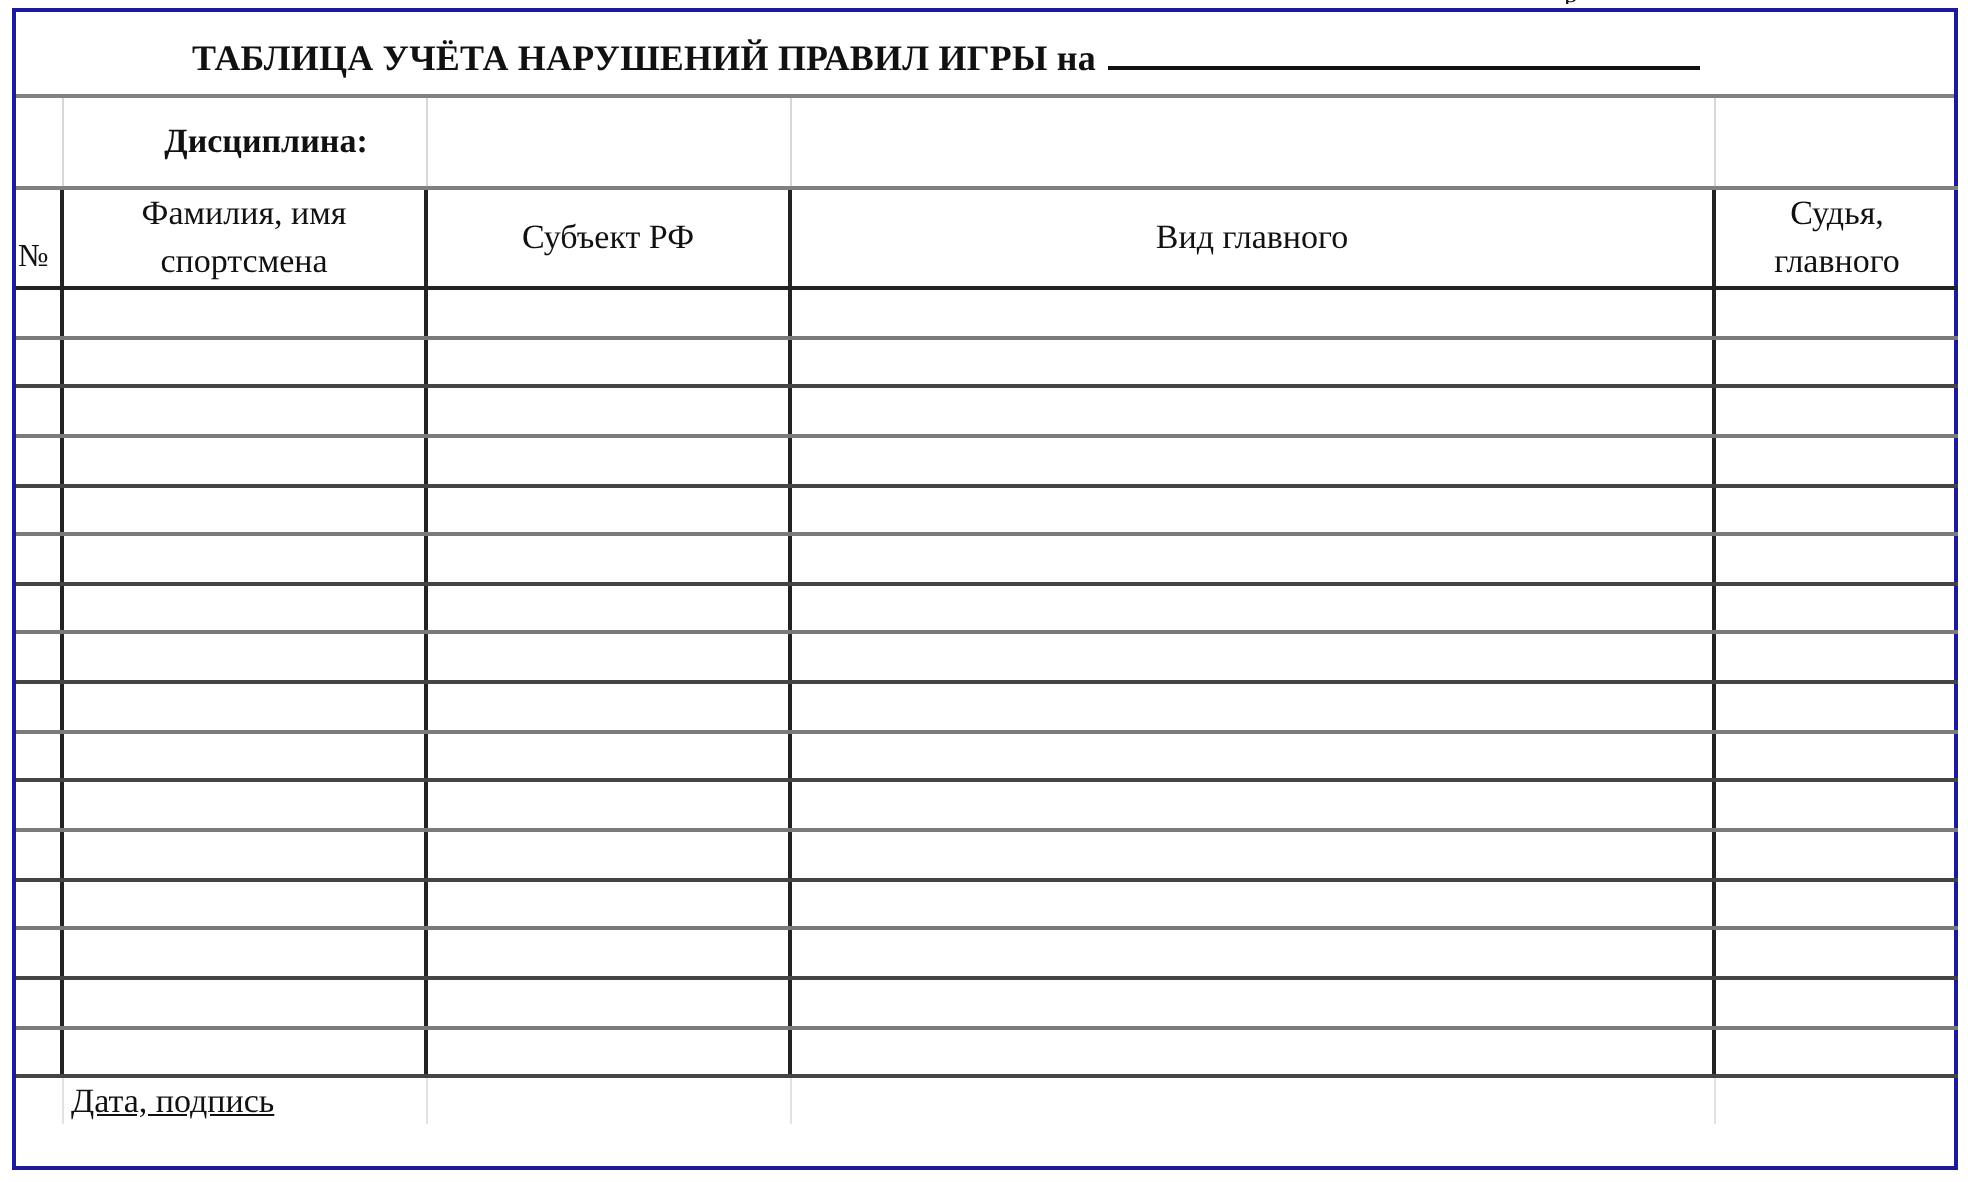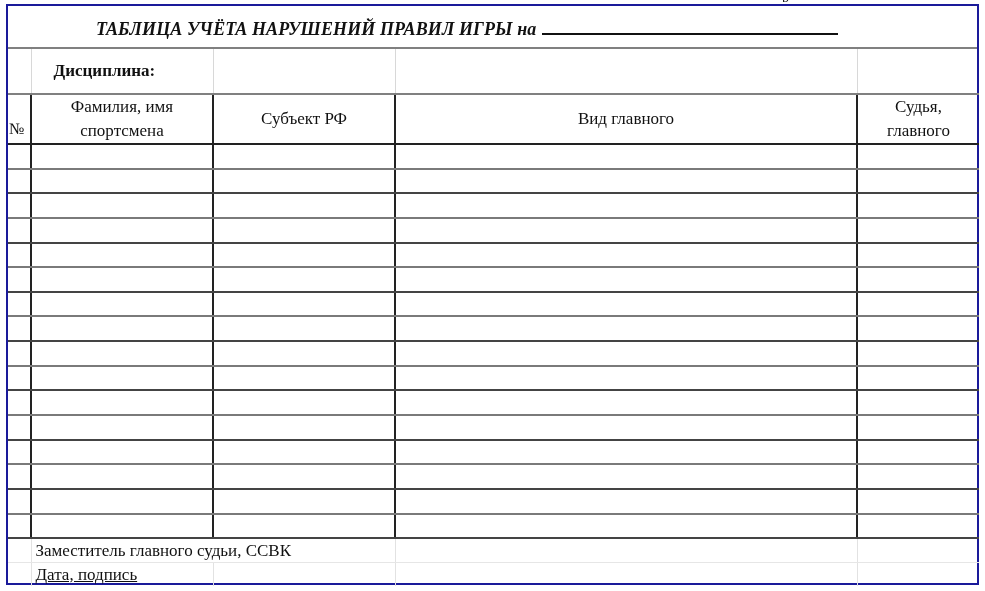--- a/index.html
+++ b/index.html
@@ -5,27 +5,27 @@
   html, body { margin: 0; padding: 0; background: #ffffff; }
   body { width: 985px; height: 591px; position: relative; overflow: hidden;
          font-family: "Liberation Serif", "DejaVu Serif", serif; color: #111; }
   .top-mark { position: absolute; left: 782px; top: -6px; width: 10px; height: 8px;
               font-size: 14px; line-height: 8px; overflow: hidden; }
   .sheet { position: absolute; left: 6px; top: 4px; width: 973px; height: 581px;
            border: 2px solid #1a1a9a; box-sizing: border-box; background: #fff; }
   .title-row { position: absolute; left: 0; top: 0; width: 100%; height: 43px;
                border-bottom: 2px solid #808080; box-sizing: border-box; }
   .title { position: absolute; left: 88px; top: 13px; font-weight: bold; font-size: 18px;
-           font-family: "Liberation Serif", serif; white-space: nowrap; letter-spacing: 0.1px; font-style: italic; }
+           font-family: "Liberation Serif", serif; white-space: nowrap; letter-spacing: 0.1px; }
   .title-blank { display: inline-block; width: 296px; border-bottom: 2px solid #111;
                  height: 14px; vertical-align: baseline; margin-left: 6px; }
   table.grid { position: absolute; left: 0; top: 43px; border-collapse: collapse;
                table-layout: fixed; width: 971px; }
   table.grid td { padding: 0; box-sizing: border-box; font-size: 17px; }
-  .disc-row td { height: 45px; border-bottom: 2px solid #808080; }
+  .disc-row td { height: 45px; border-bottom: 2px solid #808080; text-align: center; }
   .disc-row td.v-light { border-right: 1px solid #d8d8d8; }
   .disc-label { font-weight: bold; font-size: 17px; padding-left: 22px !important; }
   .hdr-row td { height: 50px; border-right: 2px solid #222; border-bottom: 2px solid #222;
                 text-align: center; vertical-align: middle; line-height: 24px; }
   .hdr-row td.num { text-align: left; vertical-align: bottom; padding-bottom: 2px !important;
                     font-size: 16px; padding-left: 1px !important; }
   .hdr-row td.last, .data-row td.last { border-right: none; margin-top: 20px; }
   .data-row td { height: 24.65px; border-right: 2px solid #222; border-bottom: 2px solid #444; }
   .data-row:nth-child(odd) td { border-bottom-color: #7a7a7a; }
   .foot-row td { height: 24px; border-right: 1px solid #e2e2e2; border-bottom: 1px solid #e6e6e6;
@@ -185,26 +185,20 @@
         </tr>
         <tr class="data-row">
           <td></td>
           <td></td>
           <td></td>
           <td></td>
           <td class="last"></td>
         </tr>
       </tbody>
     <tbody>
-      <tr class="foot-row">
-        <td></td>
-        <td class="foot-text" colspan="2">Заместитель главного судьи, ССВК</td>
-        <td></td>
-        <td class="last"></td>
-      </tr>
       <tr class="foot-row last-foot">
         <td></td>
         <td class="foot-text">Дата, подпись</td>
         <td></td>
         <td></td>
         <td class="last"></td>
       </tr>
     </tbody>
   </table>
 </div>

